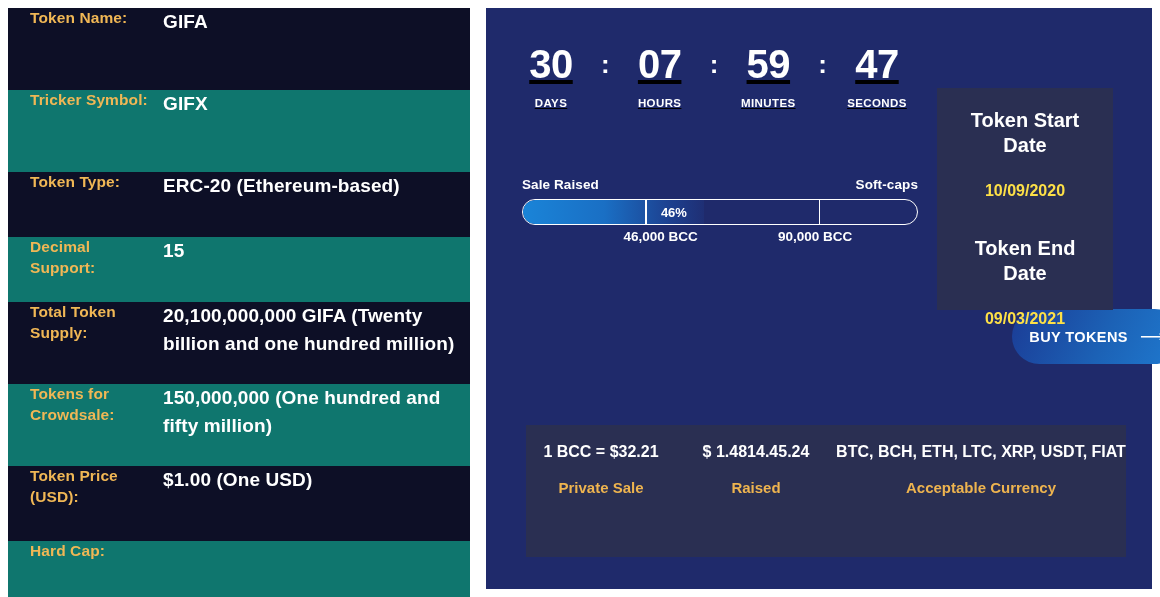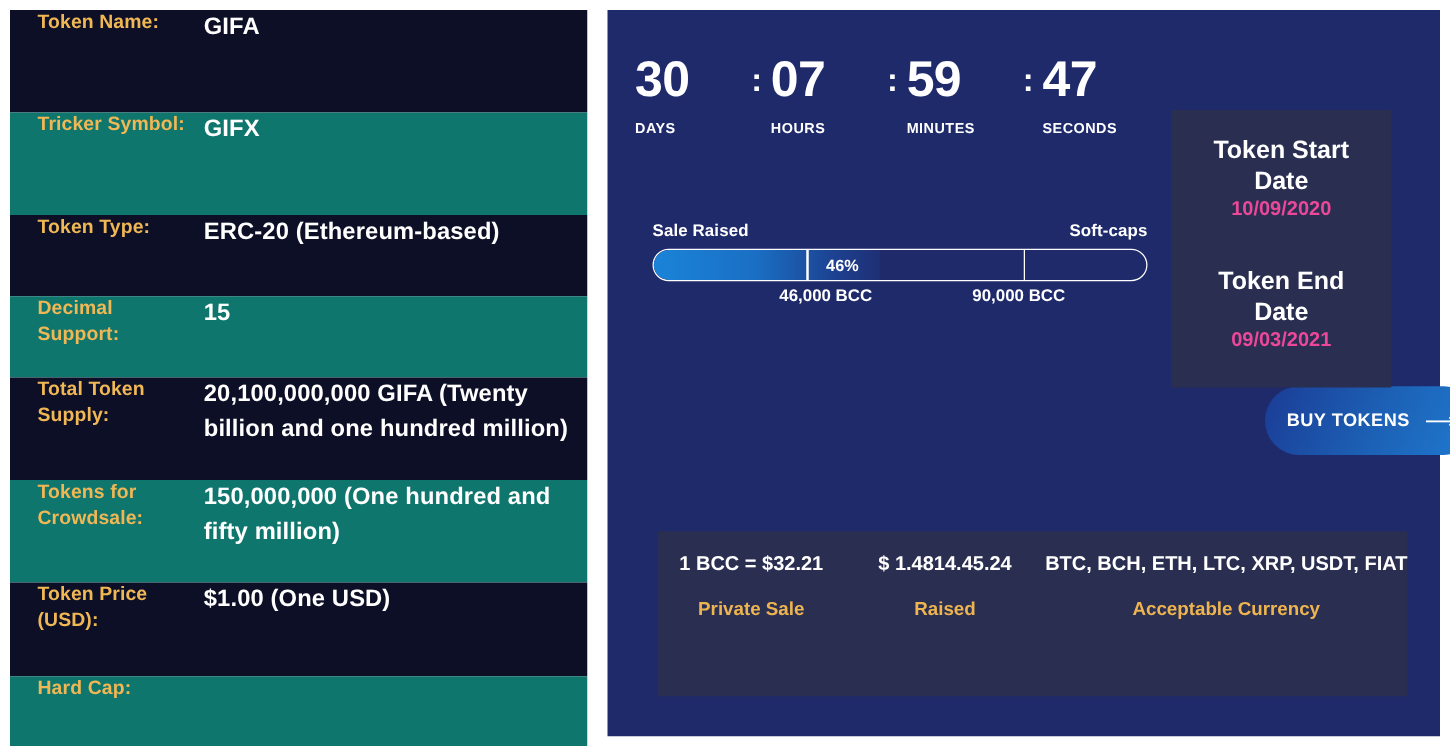--- a/index.html
+++ b/index.html
@@ -43,21 +43,21 @@
     width: 666px; height: 581px;
     background: #1f2a6b;
   }
 
   
   .countdown {
     position: absolute; left: 22px; top: 36px;
     width: 412px;
     display: flex; align-items: flex-start; justify-content: space-between;
   }
-  .cd-unit { text-align: left; width: 86px; }
+  .cd-unit { text-align: center; width: 86px; text-decoration: underline; }
   .cd-num {
     color: #ffffff; font-size: 40px; font-weight: 700;
     line-height: 1.0; letter-spacing: -.5px;
   }
   .cd-lbl {
     color: #ffffff; font-size: 11.5px; font-weight: 700;
     letter-spacing: .4px; margin-top: 13px;
   }
   .cd-sep {
     color: #ffffff; font-size: 26px; font-weight: 700;
@@ -117,21 +117,21 @@
     position: absolute; left: 451px; top: 80px;
     width: 176px; height: 222px;
     background: #2a2f52;
     padding: 20px 14px 0;
     text-align: center;
   }
   .dc-title {
     color: #ffffff; font-size: 20px; font-weight: 700; line-height: 1.25;
   }
   .dc-date {
-    color: #ec4899; font-size: 16px; font-weight: 600; margin-top: 1px;
+    color: #fde047; font-size: 16px; font-weight: 600; margin-top: 24px;
   }
   .dc-gap { height: 36px; }
 
   
   .stats {
     position: absolute; left: 40px; top: 417px;
     width: 600px; height: 132px;
     background: #2a2f52;
     display: flex; align-items: flex-start;
     padding-top: 16px;

